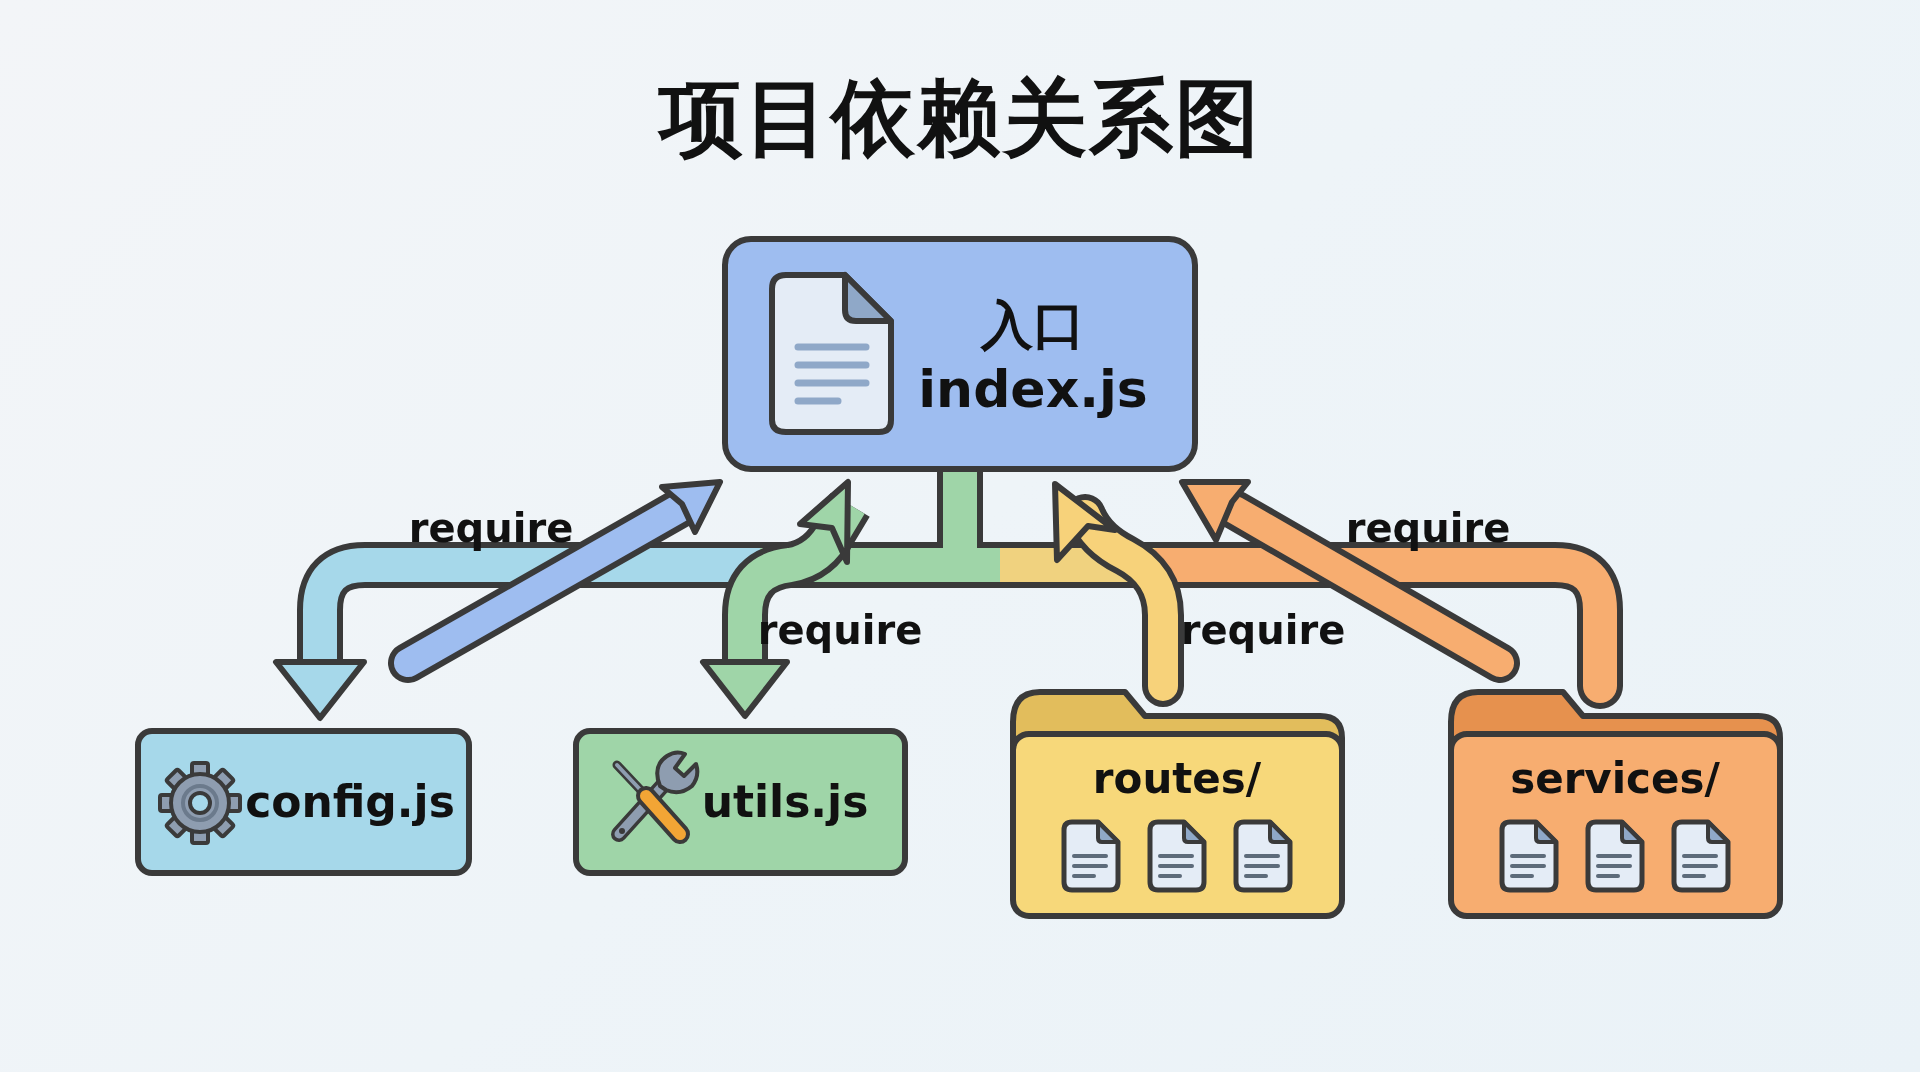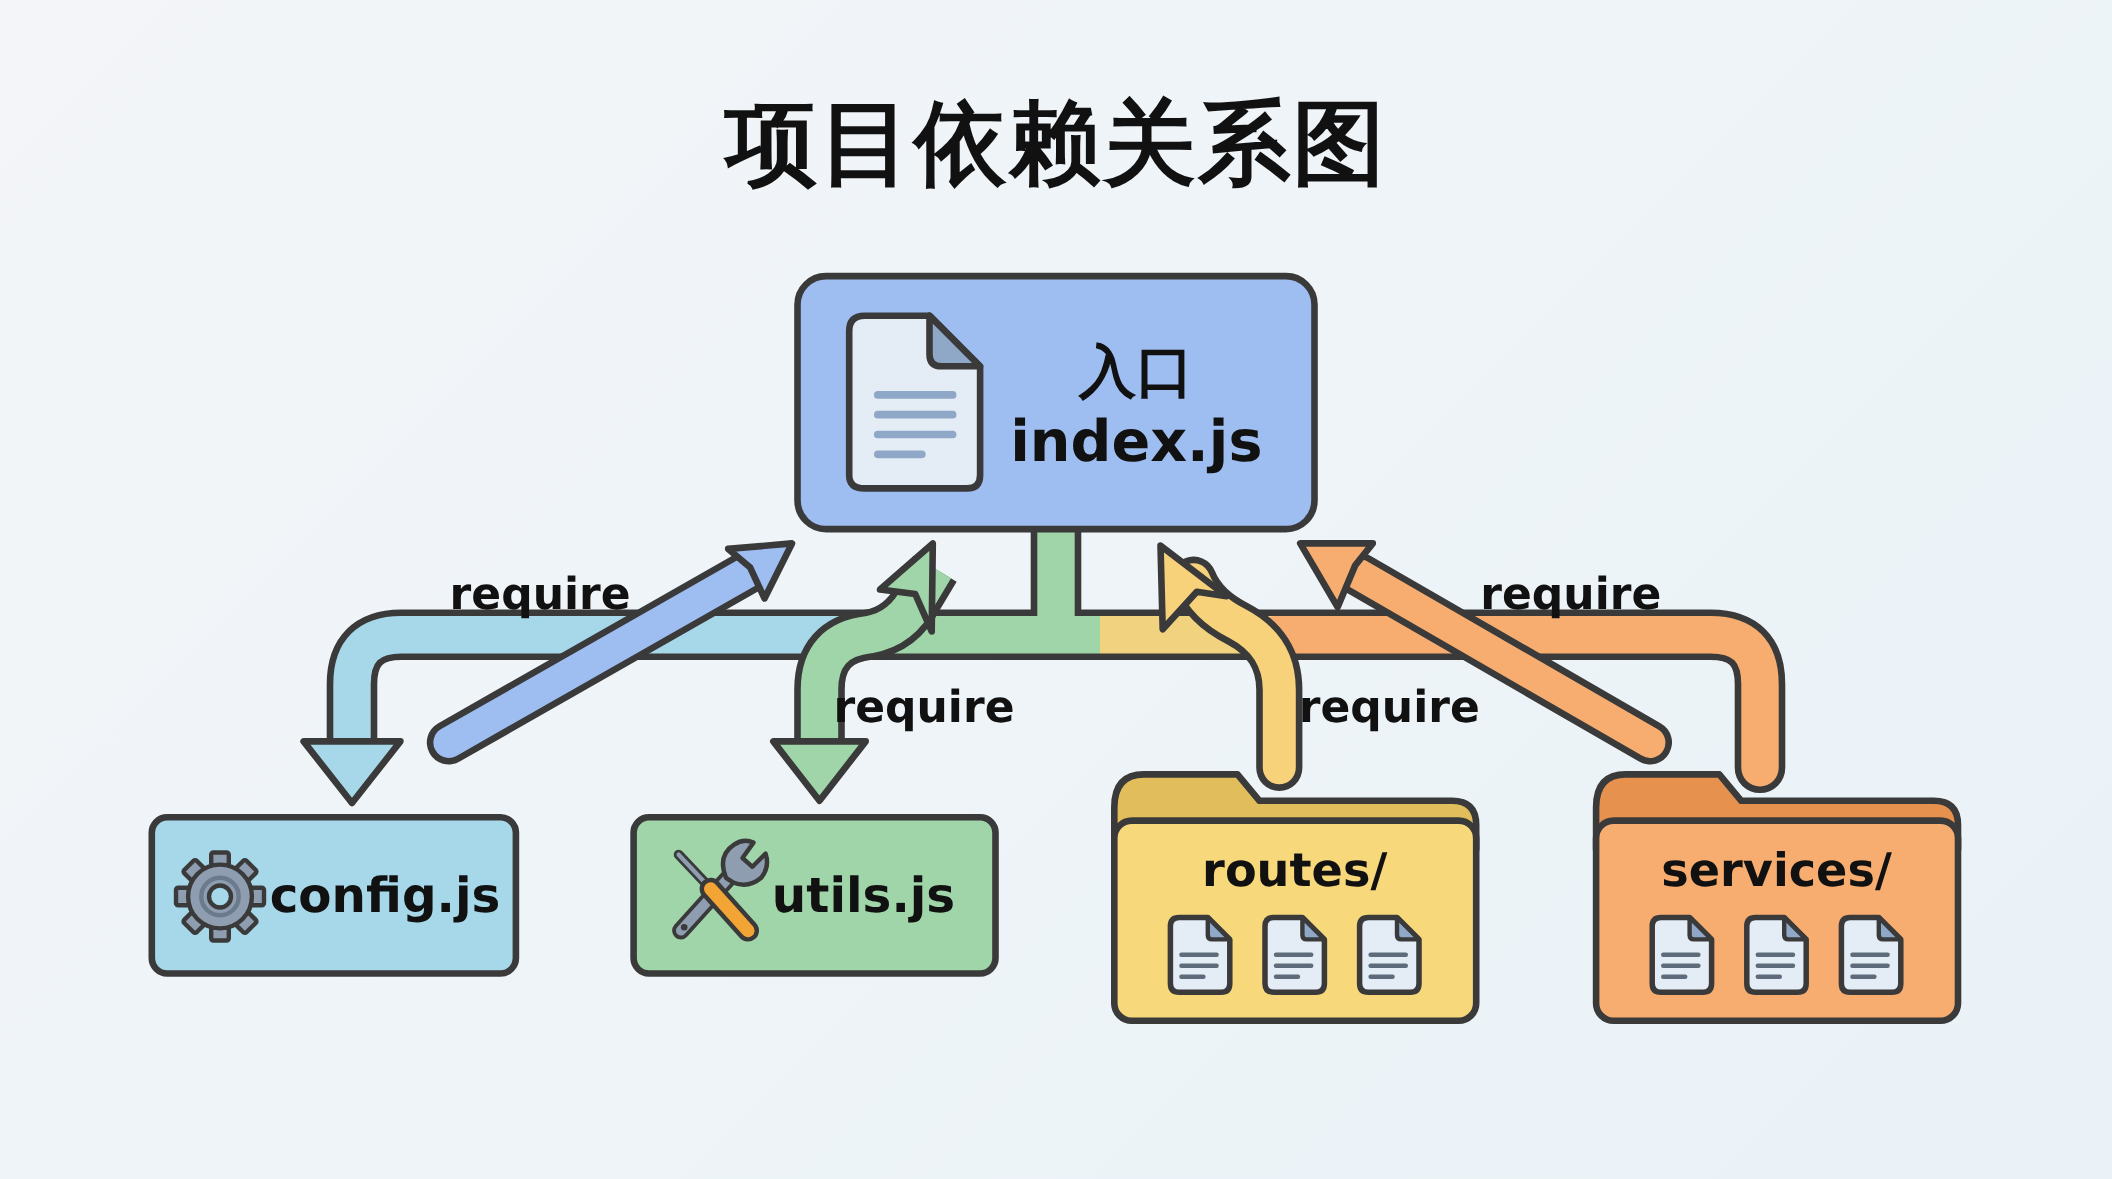--- a/index.html
+++ b/index.html
@@ -1,21 +1,21 @@
 <!DOCTYPE html>
 <html><head>
 <meta charset="utf-8">
 <style>
   html, body { margin: 0; padding: 0; }
   body {
     width: 1920px; height: 1072px; overflow: hidden;
     background: linear-gradient(135deg, #f3f5f8 0%, #eef4f8 50%, #eaf2f7 100%);
     font-family: "DejaVu Sans", "Liberation Sans", sans-serif;
   }
-  #stage { position: absolute; left: 0; top: 0; width: 1920px; height: 756px; margin-top: 12px; }
+  #stage { position: absolute; left: 0; top: 0; width: 1920px; height: 756px; }
   .title {
     position: absolute; left: 0; top: 62px; width: 1920px; text-align: center;
     font-size: 84px; font-weight: bold; color: #111; letter-spacing: 2px;
     font-family: "DejaVu Sans", sans-serif;
   }
   svg text { font-family: "DejaVu Sans", "Liberation Sans", sans-serif; font-weight: bold; fill: #111; }
 </style>
 </head>
 <body>
 

